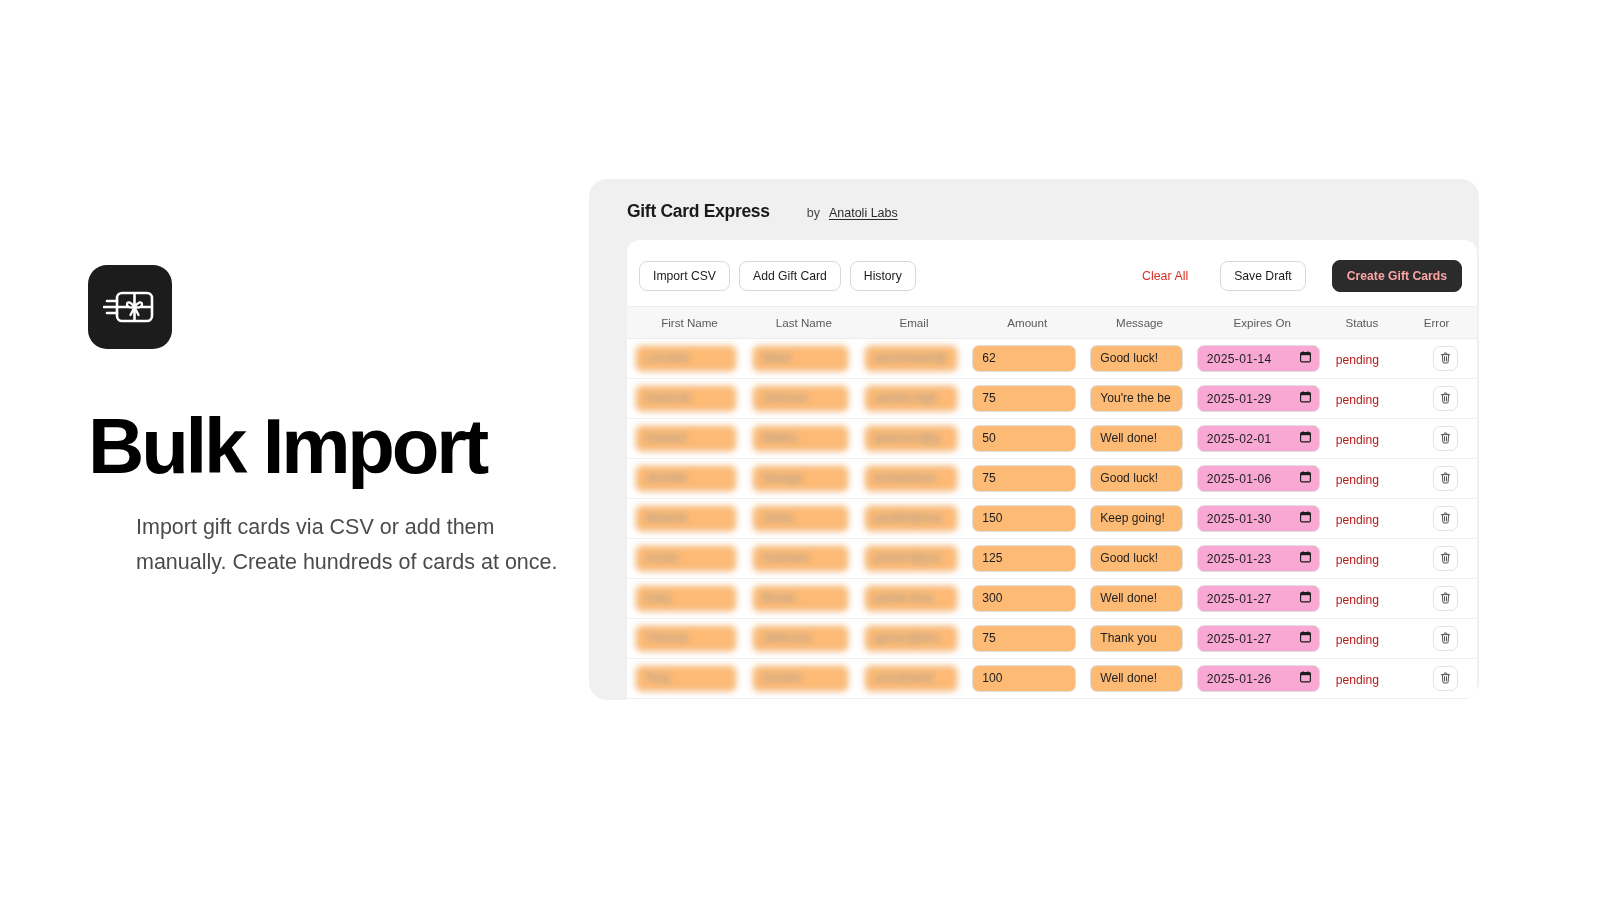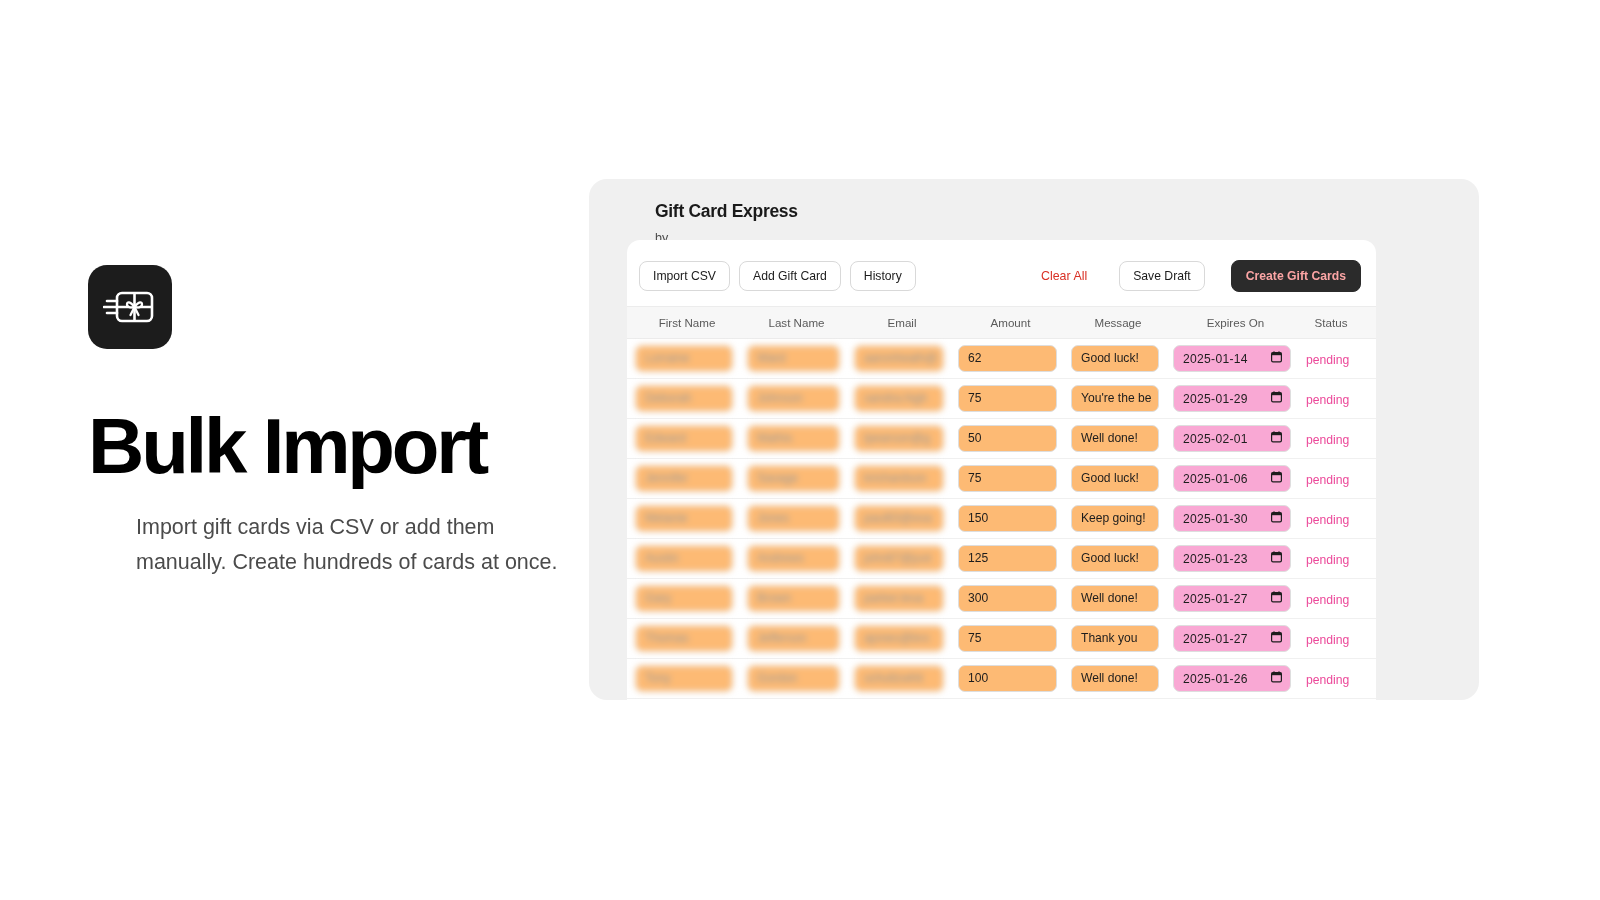--- a/index.html
+++ b/index.html
@@ -51,21 +51,20 @@
     background: #f0f0f0;
     border-radius: 18px;
     overflow: hidden;
   }
   .app-header {
     padding: 22px 0 0 38px;
     display: flex;
     align-items: baseline;
     gap: 9px;
     height: 60px;
-    flex-direction: column;
   }
   .app-name {
     font-size: 17.5px;
     font-weight: 700;
     color: #1a1a1a;
     letter-spacing: -0.3px;
   }
   .app-by {
     font-size: 12.5px;
     color: #4a4a4a;
@@ -75,21 +74,21 @@
     font-size: 12.5px;
     color: #2a2a2a;
     text-decoration: underline;
     text-underline-offset: 2px;
     cursor: pointer;
   }
 
   .app-panel {
     position: absolute;
     left: 38px; top: 61px;
-    width: 749px; height: 520px;
+    width: 850px; height: 520px;
     background: #ffffff;
     border-radius: 13px 13px 0 0;
     overflow: hidden;
   }
 
   .toolbar {
     display: flex;
     align-items: center;
     padding: 20px 15px 14px 12px;
   }
@@ -177,21 +176,21 @@
     border: 1px solid #dedede;
     border-radius: 7px;
     background: #f9a8d4;
     padding: 0 8px 0 9px;
     font-size: 12.1px;
     color: #1d1d1d;
     letter-spacing: 0.3px;
   }
   .status-text {
     font-size: 12.2px;
-    color: #ec4899;
+    color: #b91c1c;
   }
   .del-btn {
     width: 25px; height: 25px;
     border: 1px solid #e3e3e3;
     border-radius: 7px;
     background: #ffffff;
     display: flex; align-items: center; justify-content: center;
     cursor: pointer;
   }
 

